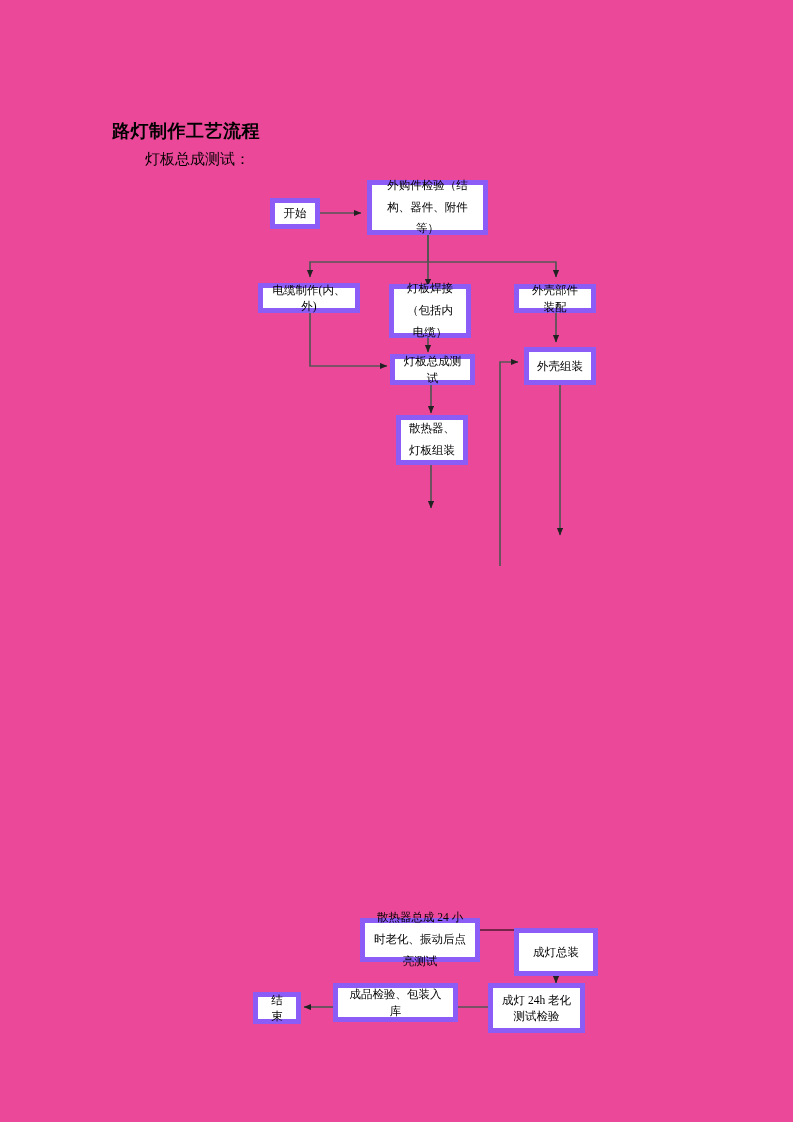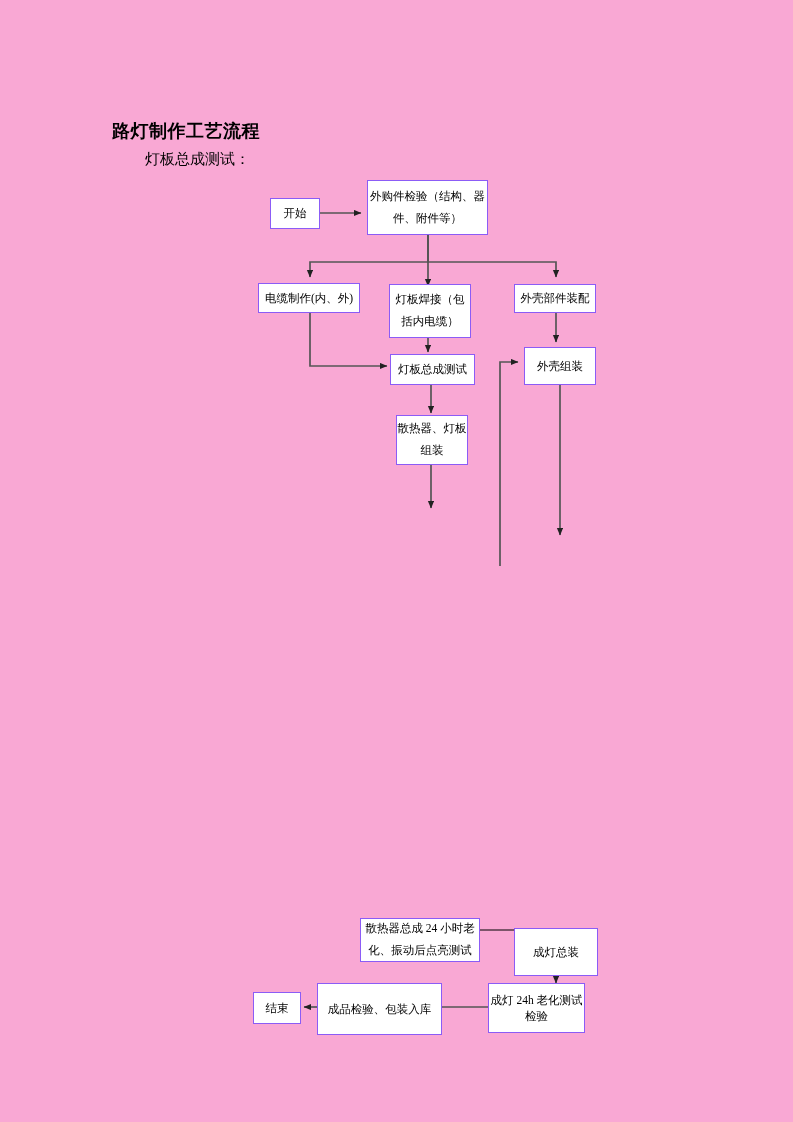--- a/index.html
+++ b/index.html
@@ -8,21 +8,21 @@
     background: #ffffff;
   }
   body {
     font-family: "Liberation Serif", "DejaVu Serif", serif;
     color: #000000;
   }
   #page {
     position: relative;
     width: 793px;
     height: 1122px;
-    background: #f9a8d4;
+    background: #ec4899;
     overflow: hidden;
   }
   
   #doc-title {
     position: absolute;
     left: 112px;
     top: 107px;
     font-size: 18px;
     font-weight: bold;
     letter-spacing: 0.5px;
@@ -39,29 +39,29 @@
   #flow {
     position: absolute;
     left: 0;
     top: 0;
     width: 793px;
     height: 1122px;
   }
   .node {
     position: absolute;
     box-sizing: border-box;
-    border: 1px solid #8b5cf6;
+    border: 5px solid #8b5cf6;
     background: #ffffff;
     display: flex;
     align-items: center;
     justify-content: center;
     text-align: center;
     font-size: 11.5px;
     line-height: 1.9;
-    padding: 2px 0;
+    padding: 2px 8px;
     z-index: 3;
   }
   .node .lbl {
     display: block;
     width: 100%;
   }
   .node.tight { line-height: 1.4; }
   svg.edges {
     position: absolute;
     left: 0;
@@ -159,21 +159,21 @@
     </div>
 
     <div class="node tight" style="left:514px; top:928px; width:84px; height:48px;">
       <span class="lbl">成灯总装</span>
     </div>
 
     <div class="node tight" style="left:488px; top:983px; width:97px; height:50px;">
       <span class="lbl">成灯 24h 老化测试检验</span>
     </div>
 
-    <div class="node tight" style="left:317px; top:983px; width:125px; height:52px;">
+    <div class="node tight" style="left:333px; top:983px; width:125px; height:39px;">
       <span class="lbl">成品检验、包装入库</span>
     </div>
 
     <div class="node tight" style="left:253px; top:992px; width:48px; height:32px;">
       <span class="lbl">结束</span>
     </div>
 
   </div>
 </div>
 

